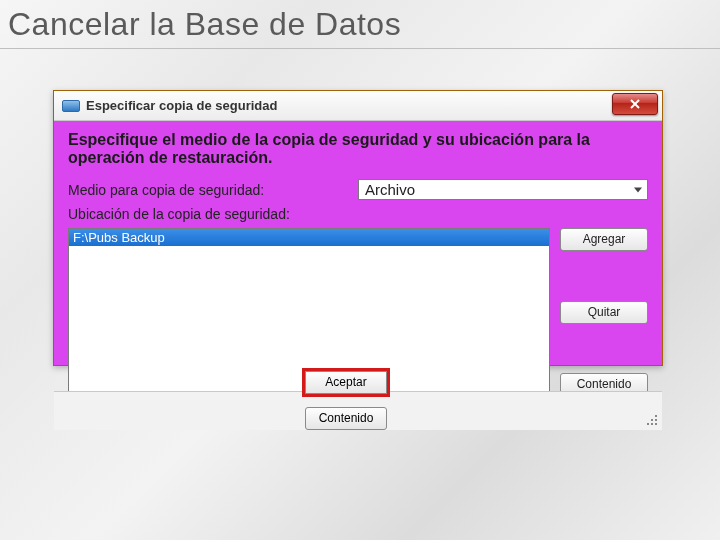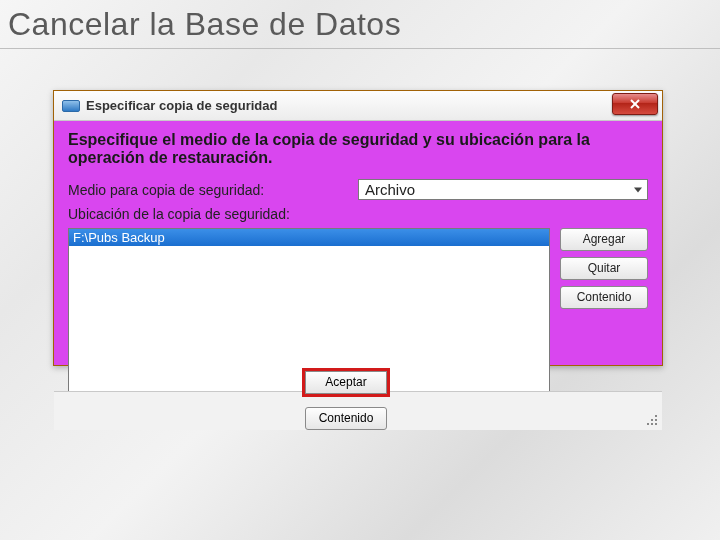--- a/index.html
+++ b/index.html
@@ -135,20 +135,21 @@
     background: #1e7adf;
     background: linear-gradient(#3b8fe8, #1a6ecf);
     cursor: default;
   }
   .side-buttons {
     width: 88px;
     display: flex;
     flex-direction: column;
     gap: 6px;
     padding-top: 0px;
+    justify-content: space-between;
   }
   .win-btn {
     height: 23px;
     font-size: 12px;
     border: 1px solid #8a8a8a;
     border-radius: 3px;
     background: linear-gradient(#fefefe, #e6e6e6);
     cursor: pointer;
     text-align: center;
     line-height: 21px;

